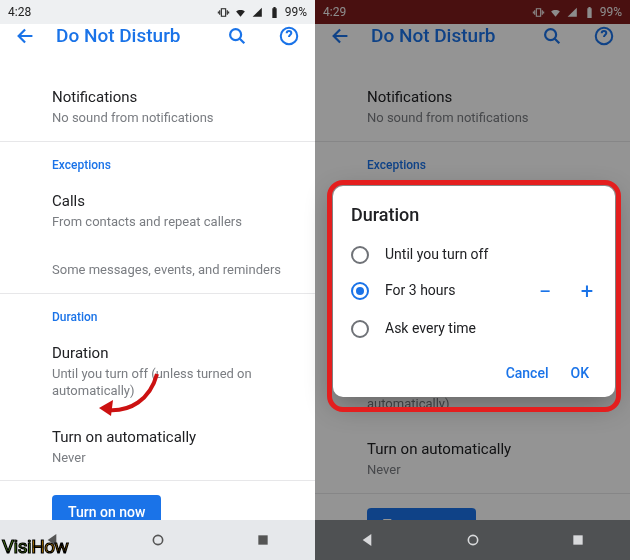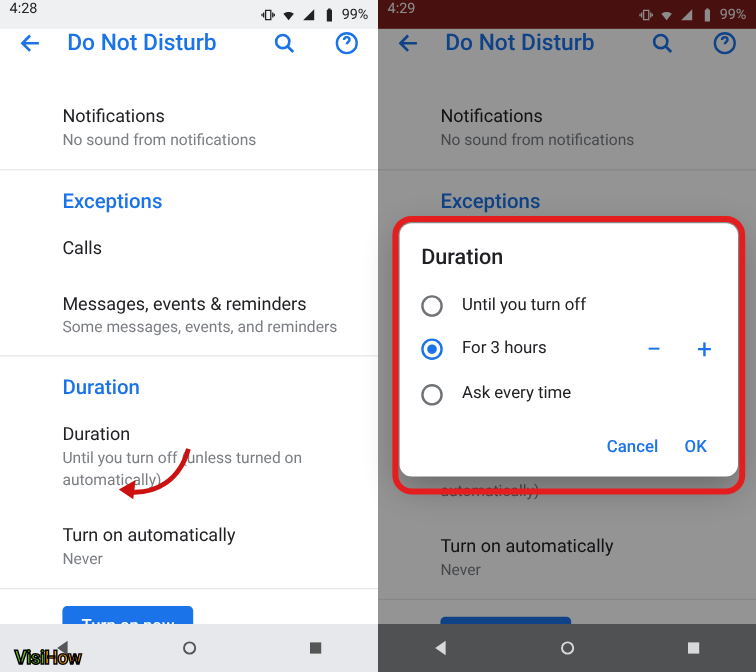--- a/index.html
+++ b/index.html
@@ -1,51 +1,51 @@
 <!DOCTYPE html>
 <html><head>
 <meta charset="utf-8">
 <style>
 *{margin:0;padding:0;box-sizing:border-box;font-family:Roboto,Arial,sans-serif;-webkit-font-smoothing:antialiased}
 body{width:630px;height:560px;background:#fff;position:relative;overflow:hidden}
 .phones{display:flex;width:630px;height:560px}
 .phone{width:315px;height:560px;background:#fff;position:relative;display:flex;flex-direction:column}
 .overlay{position:absolute;inset:0;background:rgba(0,0,0,.42);z-index:5}
-.status{height:24px;background:#eef0f2;display:flex;justify-content:space-between;padding:0 8px;font-size:12px;color:#222;position:relative;z-index:1}
+.status{height:24px;background:#eef0f2;display:flex;align-items:center;justify-content:space-between;padding:0 8px;font-size:12px;color:#222;position:relative;z-index:1}
 .phone.dim .status{color:#f2f2f2;background:#7f1d1d}
 .status .right{display:flex;align-items:center;gap:4px}
 .sicon{width:13px;height:13px;display:inline-flex}
 .appbar{height:50px;display:flex;align-items:flex-start;padding:0 14px;gap:18px;color:#1a73e8;position:relative;z-index:1}
 .appbar .title{font-size:19px;font-weight:500;flex:1}
 .ibtn{width:24px;height:24px;display:flex;align-items:center;justify-content:center}
 .content{flex:1;overflow:hidden;position:relative;z-index:1}
 .item{padding:14px 20px 14px 52px}
 .item .t{font-size:15px;color:#202124}
 .item .s{font-size:13px;color:#7a7d82;margin-top:3px;line-height:1.35}
 .hr{height:1px;background:#e7e7e9}
-.sect{padding:16px 20px 6px 52px;font-size:17px;font-weight:500;color:#1a73e8}
+.sect{padding:16px 20px 6px 52px;font-size:12px;font-weight:500;color:#1a73e8}
 .primary-btn{margin:14px 0 0 52px;background:#1a73e8;color:#fff;border:none;border-radius:4px;padding:9px 16px;font-size:14px;font-weight:500}
 .navbar{height:40px;background:#e6e8eb;display:flex;align-items:center;justify-content:space-around;z-index:10;position:relative}
 .phone.dim .navbar{background:#4f5153}
 .navbtn{width:18px;height:18px;display:flex;align-items:center;justify-content:center;color:#555}
 .phone.dim .navbtn{color:#d8d9db}
 .arrow{position:absolute;left:95px;top:370px;z-index:3;pointer-events:none}
 .dialog{position:absolute;left:333px;top:186px;width:282px;background:#fff;border-radius:10px;z-index:20;padding:18px 18px 10px 18px;box-shadow:0 8px 28px rgba(0,0,0,.3)}
 .dialog-border{position:absolute;left:327px;top:180px;width:294px;height:232px;border:5px solid #e41e1e;border-radius:16px;z-index:21;pointer-events:none}
 .dialog h2{font-size:18px;color:#202124;font-weight:500;margin-bottom:12px}
 .opt{display:flex;align-items:flex-start;padding:9px 0;gap:16px}
 .radio{width:18px;height:18px;border:2px solid #6f7277;border-radius:50%;flex-shrink:0;position:relative}
 .radio.on{border-color:#1a73e8}
 .radio.on:after{content:'';position:absolute;inset:3px;background:#1a73e8;border-radius:50%}
 .opt .lbl{font-size:14px;color:#202124;flex:1}
 .stepper{display:flex;gap:22px;color:#1a73e8;font-size:22px;font-weight:400}
 .stepbtn{width:20px;text-align:center;line-height:20px}
 .actions{display:flex;justify-content:flex-end;gap:22px;margin-top:12px;padding:6px 8px}
 .actions span{color:#1a73e8;font-size:14px;font-weight:500}
-.logo{position:absolute;left:12px;bottom:2px;z-index:30;font-family:Impact,Arial Black,sans-serif;font-size:16px;font-weight:700;letter-spacing:-.5px}
+.logo{position:absolute;left:2px;bottom:2px;z-index:30;font-family:Impact,Arial Black,sans-serif;font-size:19px;font-weight:400;letter-spacing:-.5px}
 .logo .a{color:#6ab51e;-webkit-text-stroke:1.2px #000}
 .logo .b{color:#f5a300;-webkit-text-stroke:1.2px #000}
 </style>
 </head>
 <body>
 
 <div class="phones">
 
 <div class="phone">
   <div class="status">
@@ -96,23 +96,23 @@
   </div>
   <div class="content">
     <div class="item">
       <div class="t">Notifications</div>
       <div class="s">No sound from notifications</div>
     </div>
     <div class="hr"></div>
     <div class="sect">Exceptions</div>
     <div class="item">
       <div class="t">Calls</div>
-    </div>
-    <div class="item">
-      <div class="t">Messages, events &amp; reminders</div>
+      <div class="s">From contacts and repeat callers</div>
+    </div>
+    <div class="item">
       <div class="s">Some messages, events, and reminders</div>
     </div>
     <div class="hr"></div>
     <div class="sect">Duration</div>
     <div class="item">
       <div class="t">Duration</div>
       <div class="s">Until you turn off (unless turned on automatically)</div>
     </div>
     <div class="item">
       <div class="t">Turn on automatically</div>

